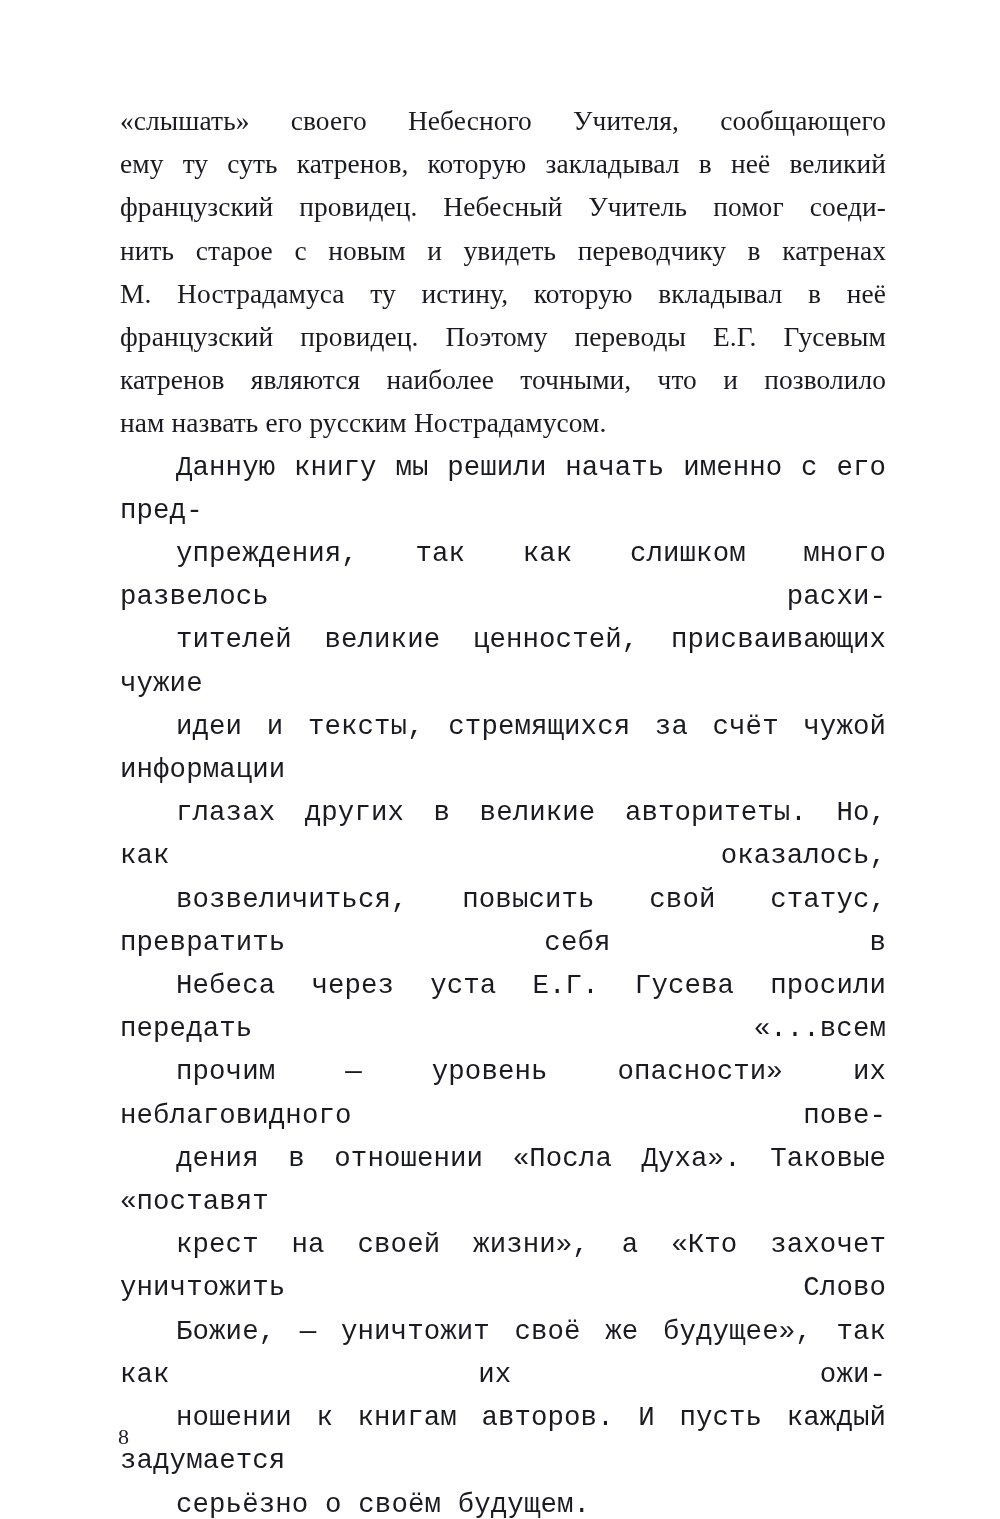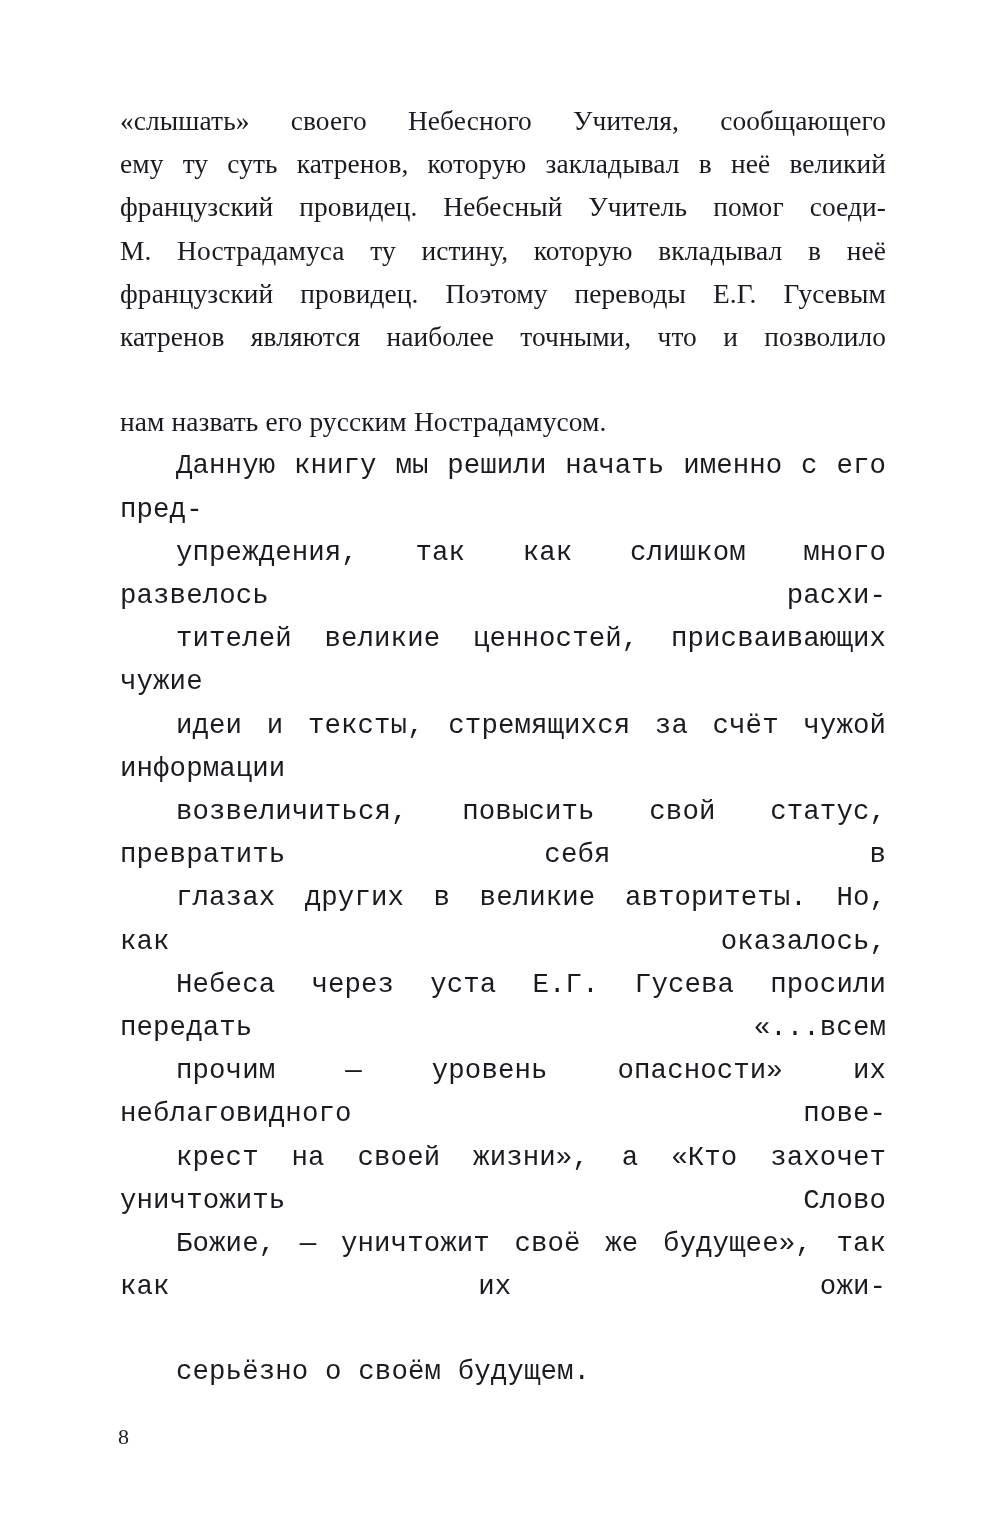--- a/index.html
+++ b/index.html
@@ -51,21 +51,20 @@
 
   
   .para .ln {
     display: block;
     text-align: justify;
     text-align-last: justify;
     white-space: pre-wrap;
   }
   .para .ln.last {
     text-align-last: left;
-    margin-top: 42px;
   }
   .para .ln.first-indent {
     text-indent: 56px;
   }
 
   
   .folio {
     position: absolute;
     left: 118px;
     top: 1424px;
@@ -79,37 +78,40 @@
 <body>
 
 <div class="page">
 
   <div class="text-block">
 
     <p class="para">
       <span class="ln">«слышать» своего Небесного Учителя, сообщающего</span>
       <span class="ln">ему ту суть катренов, которую закладывал в неё великий</span>
       <span class="ln">французский провидец. Небесный Учитель помог соеди-</span>
+      <span class="ln">нить старое с новым и увидеть переводчику в катренах</span>
       <span class="ln">М. Нострадамуса ту истину, которую вкладывал в неё</span>
       <span class="ln">французский провидец. Поэтому переводы Е.Г. Гусевым</span>
       <span class="ln">катренов являются наиболее точными, что и позволило</span>
       <span class="ln last">нам назвать его русским Нострадамусом.</span>
     </p>
 
     <p class="para para-indent">
       <span class="ln first-indent">Данную книгу мы решили начать именно с его пред-</span>
       <span class="ln">упреждения, так как слишком много развелось расхи-</span>
       <span class="ln">тителей великие ценностей, присваивающих чужие</span>
       <span class="ln">идеи и тексты, стремящихся за счёт чужой информации</span>
+      <span class="ln">глазах других в великие авторитеты. Но, как оказалось,</span>
       <span class="ln">возвеличиться, повысить свой статус, превратить себя в</span>
-      <span class="ln">глазах других в великие авторитеты. Но, как оказалось,</span>
       <span class="ln">Небеса через уста Е.Г. Гусева просили передать «...всем</span>
       <span class="ln">прочим — уровень опасности» их неблаговидного пове-</span>
+      <span class="ln">дения в отношении «Посла Духа». Таковые «поставят</span>
       <span class="ln">крест на своей жизни», а «Кто захочет уничтожить Слово</span>
       <span class="ln">Божие, — уничтожит своё же будущее», так как их ожи-</span>
+      <span class="ln">ношении к книгам авторов. И пусть каждый задумается</span>
       <span class="ln last">серьёзно о своём будущем.</span>
     </p>
 
   </div>
 
   <div class="folio">8</div>
 
 </div>
 
 </body></html>

